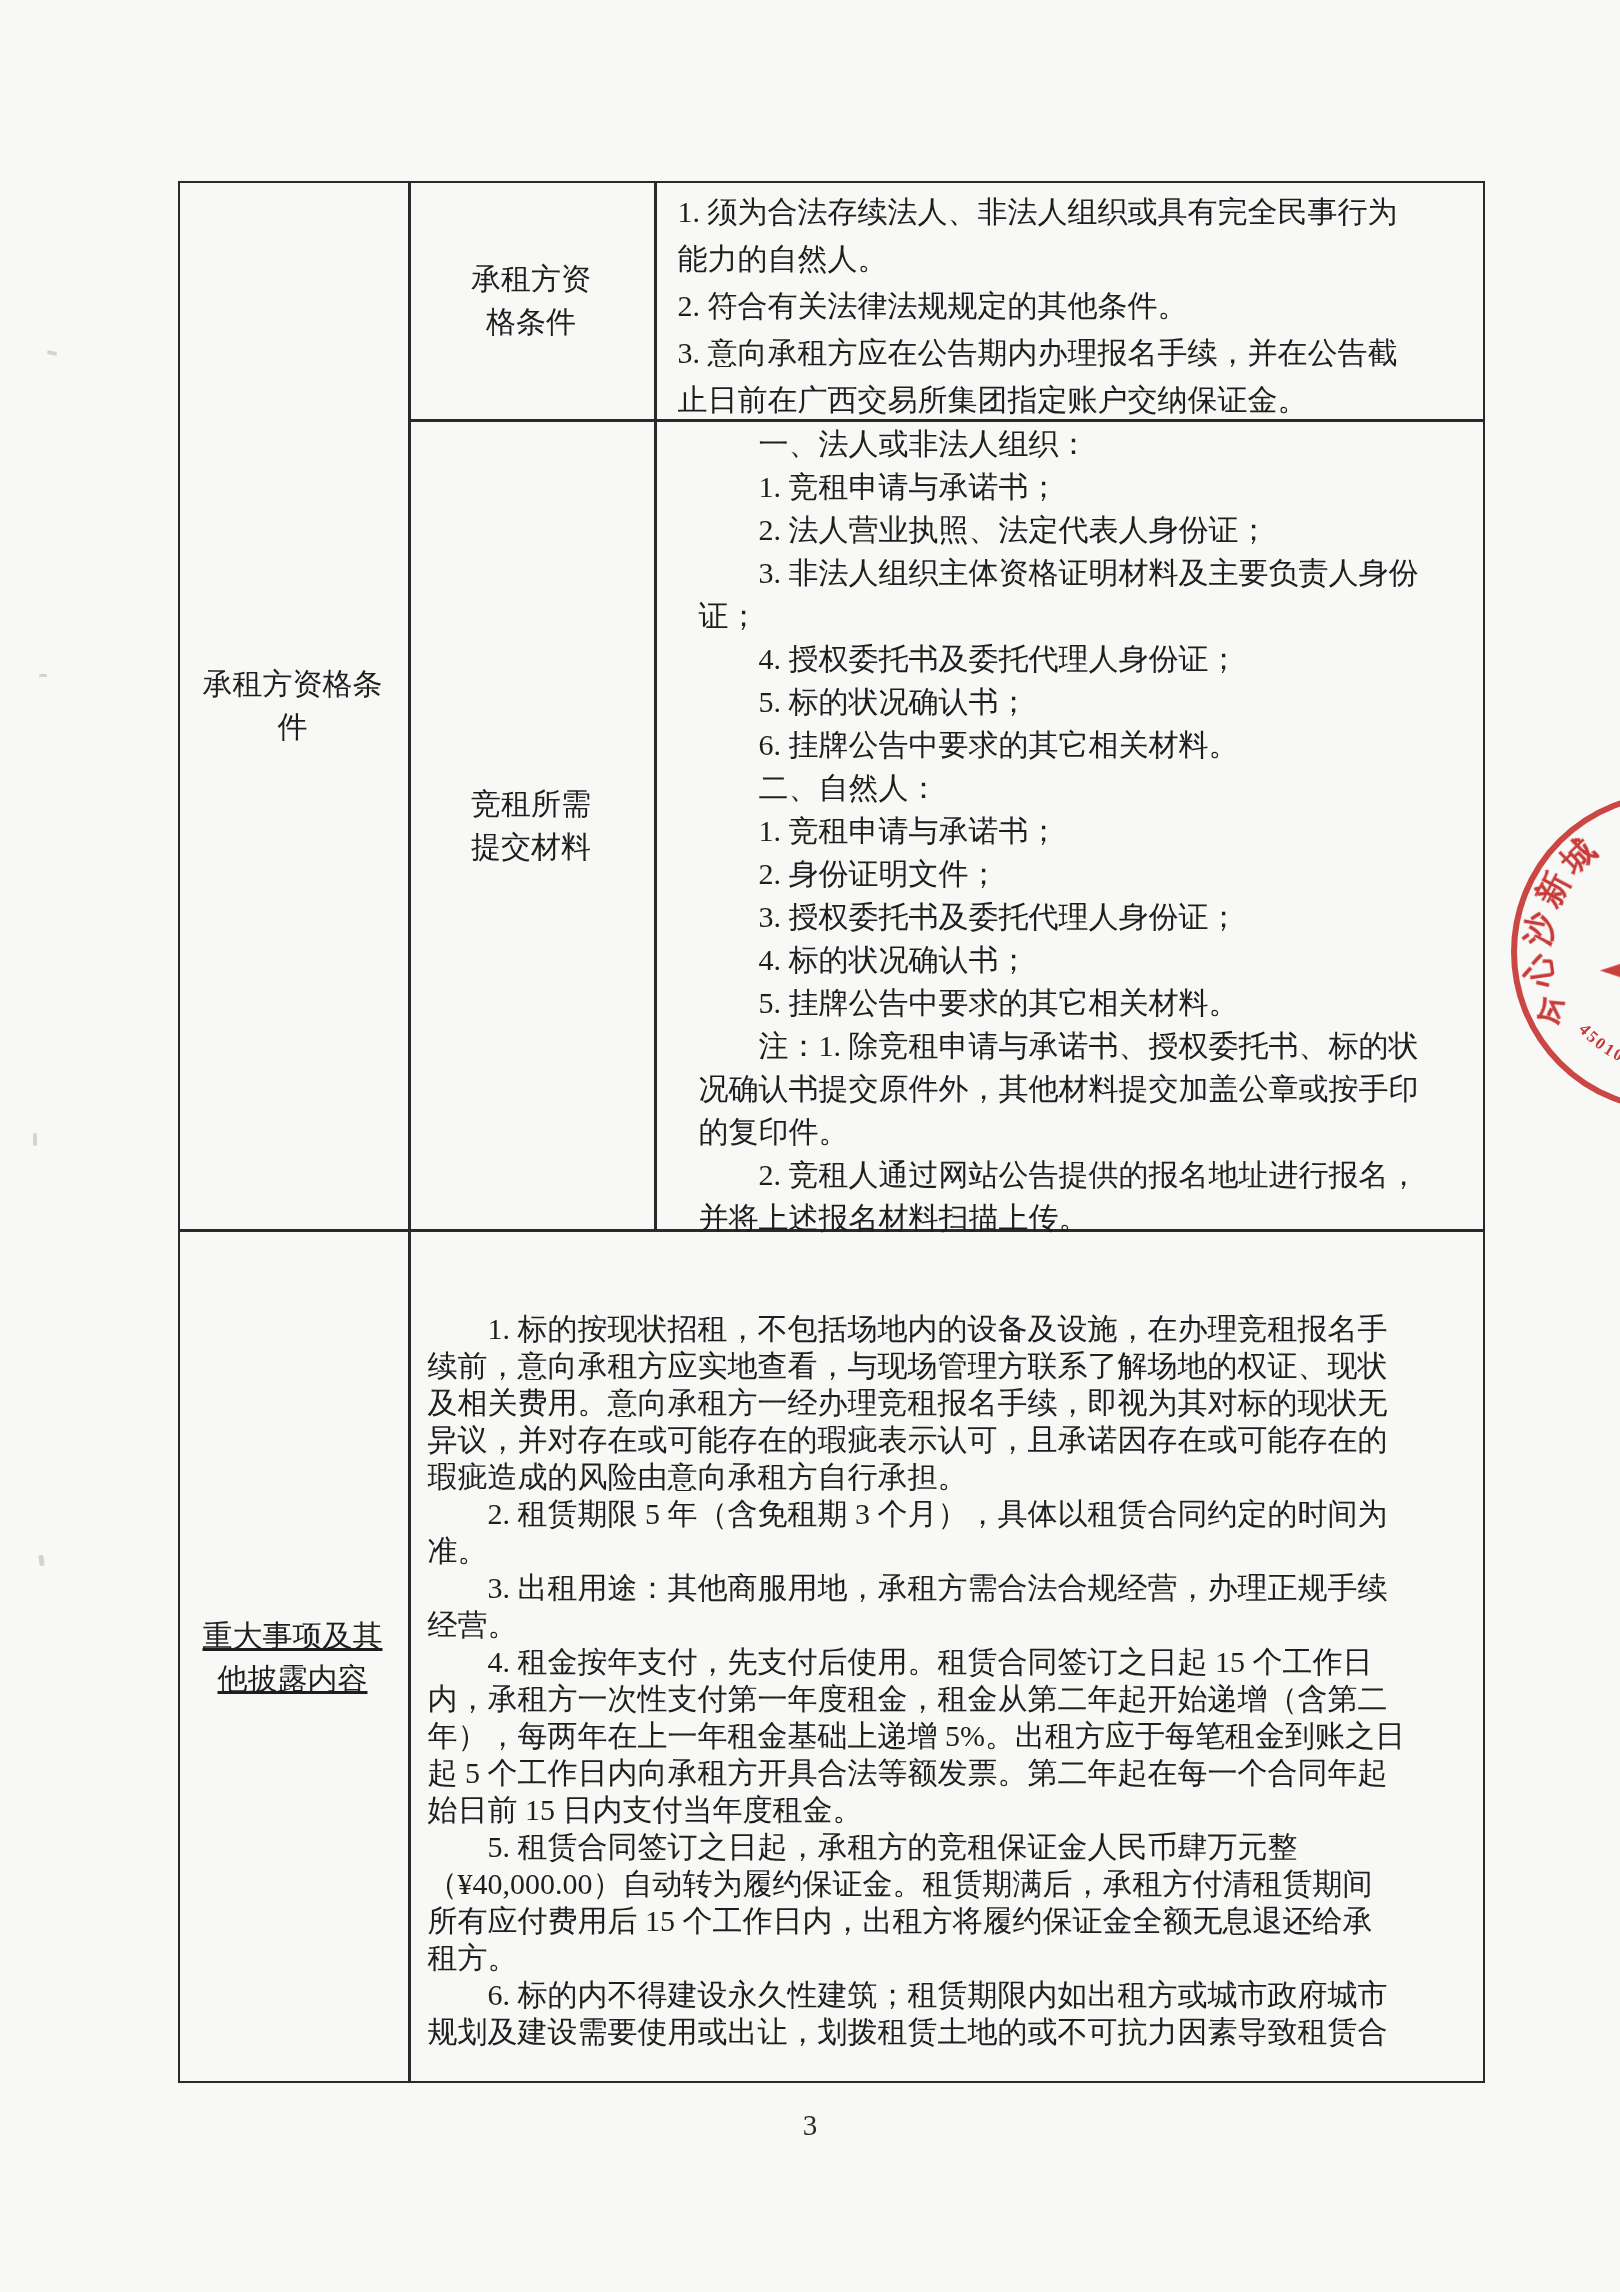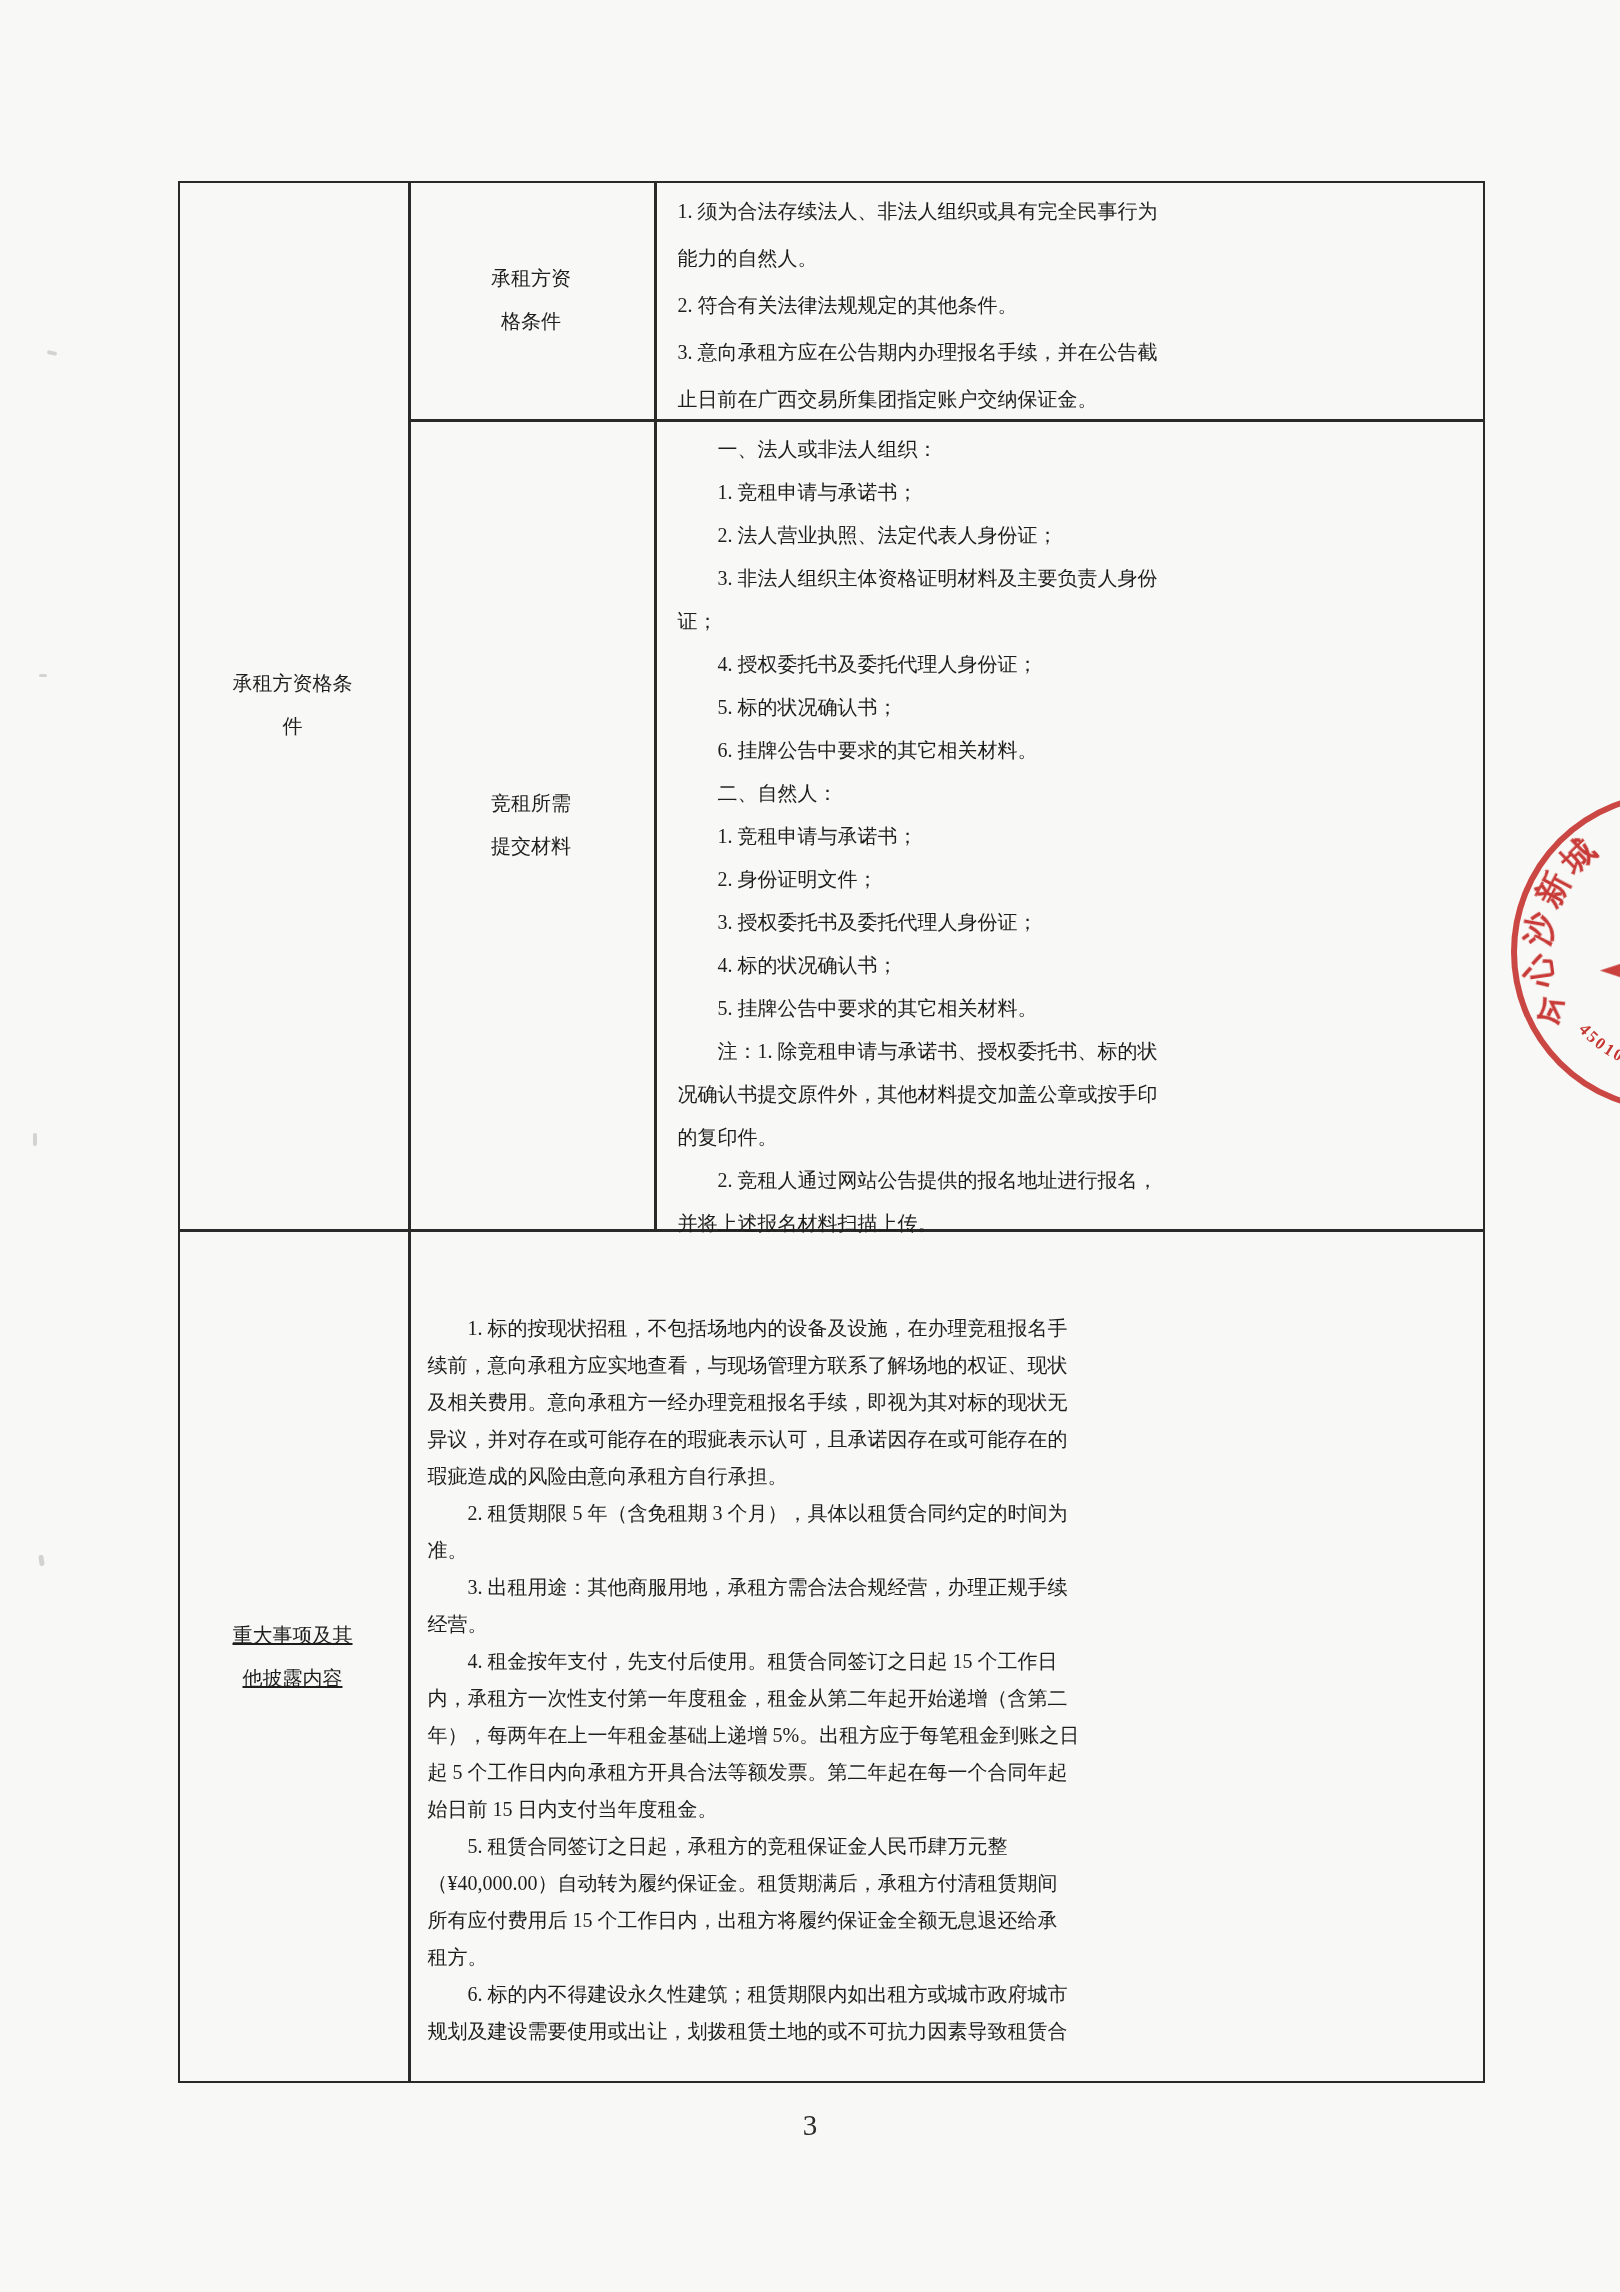--- a/index.html
+++ b/index.html
@@ -11,31 +11,31 @@
     font-family:"Liberation Serif","DejaVu Serif",serif;
     color:#1e1e1e;
   }
   
   .tline{position:absolute;background:#2a2a2a;}
   .outer-box{
     position:absolute;left:178px;top:181px;width:1307px;height:1902px;
     border:2.5px solid #2a2a2a;box-sizing:border-box;background:transparent;
   }
   
-  .cell{position:absolute;box-sizing:border-box;font-size:20px;}
+  .cell{position:absolute;box-sizing:border-box;font-size:30px;}
   .cell.centered{
     display:flex;align-items:center;justify-content:center;
     text-align:center;white-space:pre-line;line-height:43px;
   }
   .cell.content{white-space:pre-line;}
   .c-r1c3{left:657px;top:186px;width:828px;height:231px;line-height:47px;padding:2px 11.8px 0 20.6px;}
   .c-rowhead1{left:178px;top:181px;width:229px;height:1048px;}
   .c-r1c2{left:408px;top:181px;width:246px;height:237px;}
   .c-r2c2{left:408px;top:419px;width:246px;height:811px;}
-  .c-r2c3{left:657px;top:420px;width:820px;height:808px;line-height:43px;padding:2px 11.8px 0 20.6px;margin-top:6px;}
+  .c-r2c3{left:678px;top:420px;width:820px;height:808px;line-height:43px;padding:2px 11.8px 0 20.6px;}
   .c-r3c1{left:178px;top:1229px;width:229px;height:855px;text-decoration:underline;}
   .c-r3c23{left:410px;top:1272px;width:1075px;height:851px;line-height:37px;padding:2px 15.7px 0 17.6px;margin-top:36px;}
   .page-number{
     position:absolute;left:0;top:2109px;width:100%;
     text-align:center;font-size:29px;color:#2b2b2b;
   }
   
   .seal{position:absolute;left:0;top:0;width:100%;height:100%;pointer-events:none;}
   .seal-ring{
     position:absolute;left:1511px;top:792px;width:320px;height:320px;

